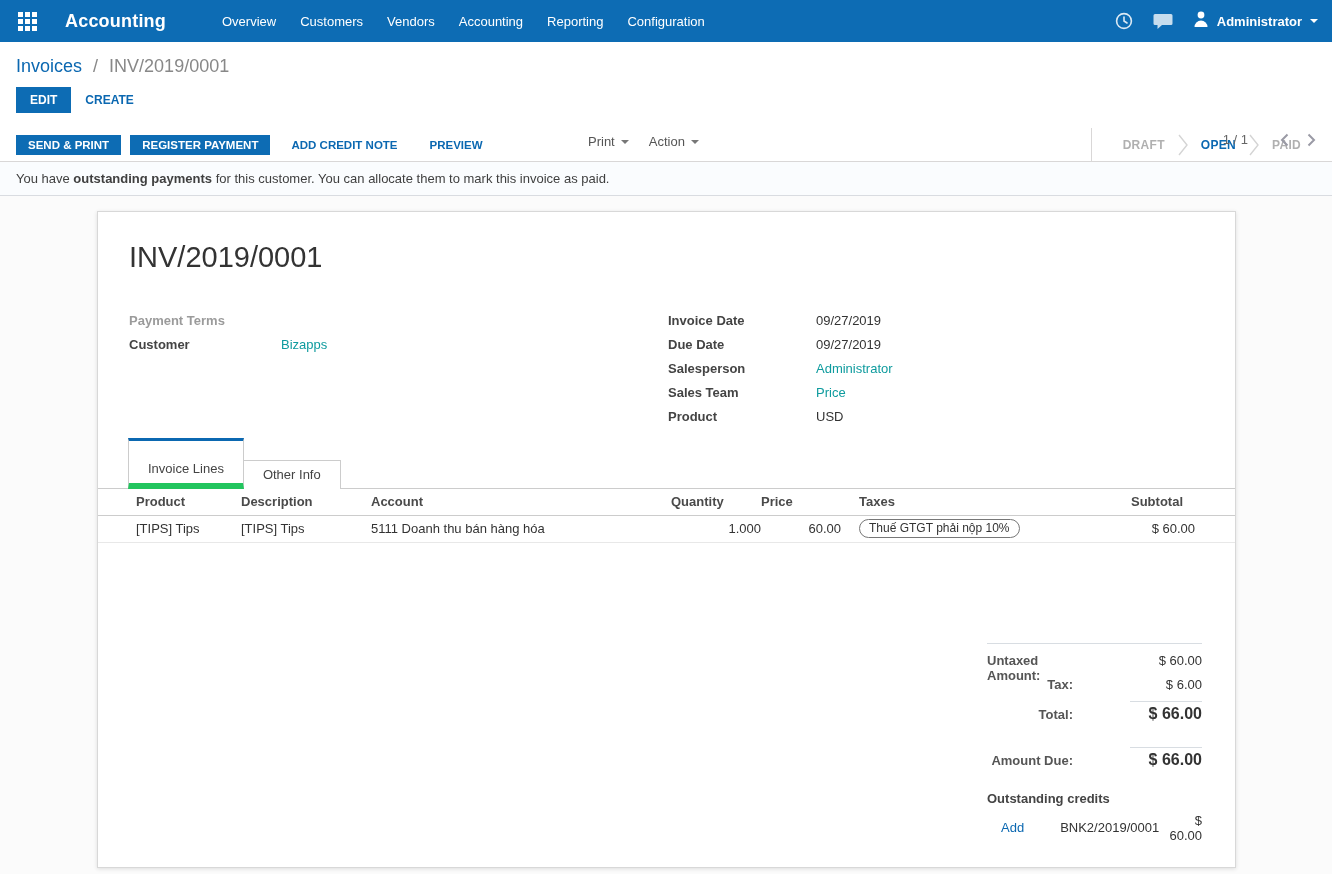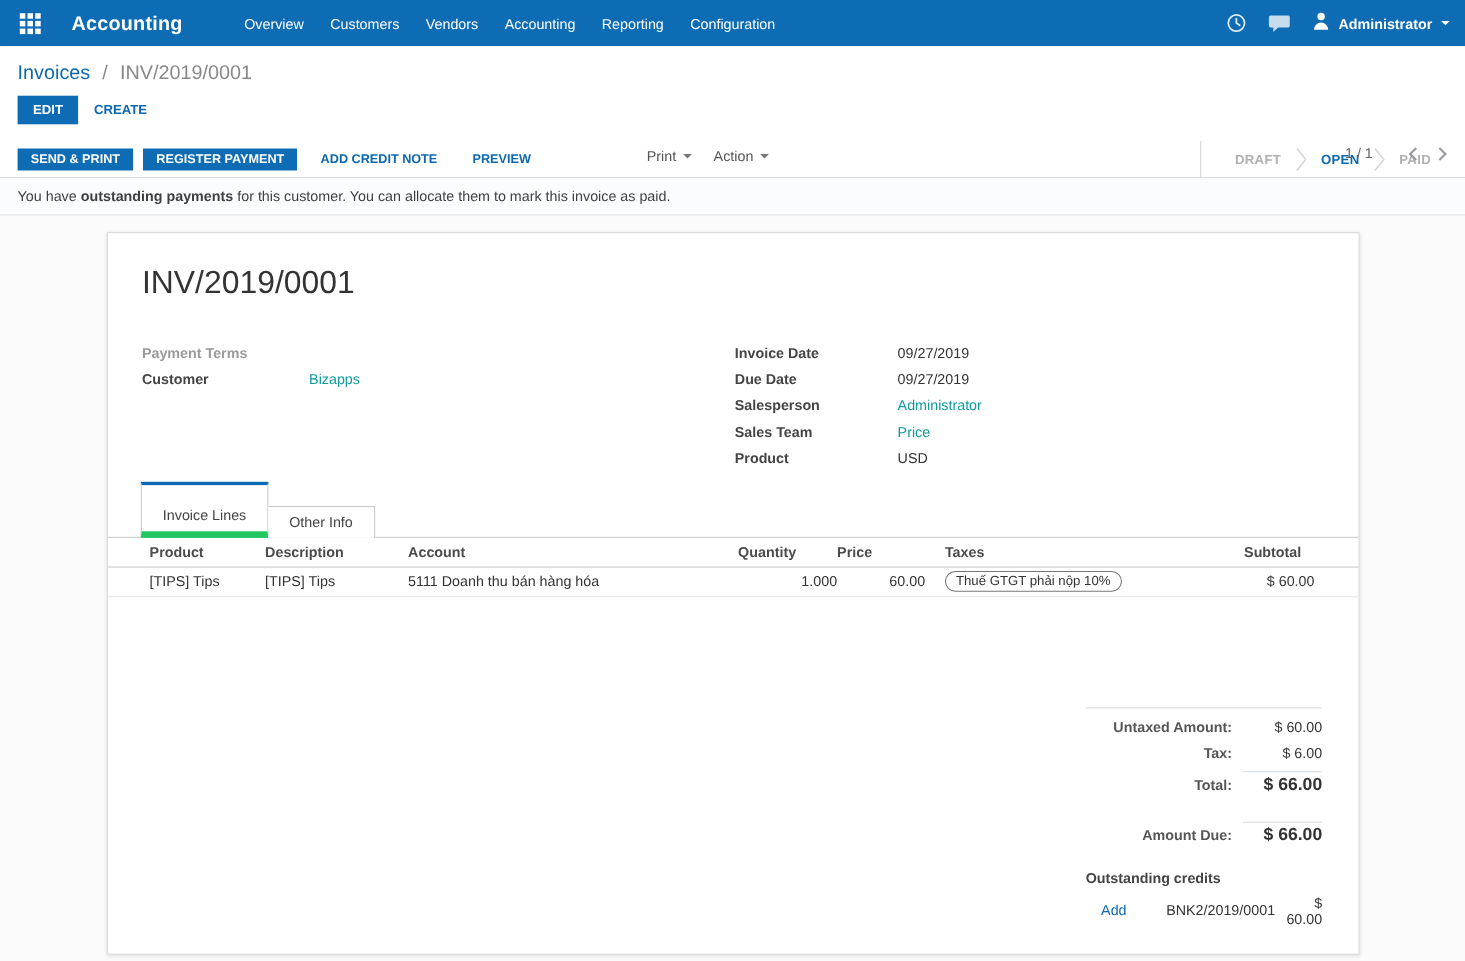--- a/index.html
+++ b/index.html
@@ -95,21 +95,21 @@
   .c-prod { padding-left:38px !important; }
   .c-tax  { padding-left:18px !important; }
   .num { text-align:right; }
   .c-sub { padding-right:40px !important; text-align:right; }
   .tax-pill { display:inline-block; border:1px solid #777; border-radius:11px;
     padding:1px 9px 2px 9px; font-size:12px; color:#333; white-space:nowrap; }
 
   
   .totals-wrap { margin-top:100px; }
   .totals { width:215px; margin-left:auto; margin-right:33px; border-top:1px solid #d8dde2; padding-top:9px; }
-  .trow { display:flex; justify-content:flex-end; align-items:baseline; height:24px; font-size:13px; }
+  .trow { display:flex; justify-content:flex-end; align-items:baseline; height:24px; font-size:13px;gap:47px; }
   .trow .tl { font-weight:700; color:#555; }
   .trow .tv { width:72px; text-align:right; color:#333; margin-left:10px; }
   .trow.big { height:30px; }
   .trow.big .tv { font-size:16px; font-weight:700; border-top:1px solid #d8dde2; padding-top:3px; }
 
   .amount-due { width:215px; margin:16px 33px 0 auto; }
   .outstanding { width:215px; margin:14px 33px 0 auto; font-size:13px; }
   .o-title { font-weight:700; color:#444; height:25px; }
   .o-row { display:flex; align-items:center; height:24px; }
   .o-add { color:var(--link); text-decoration:none; cursor:pointer; margin-left:14px; }

